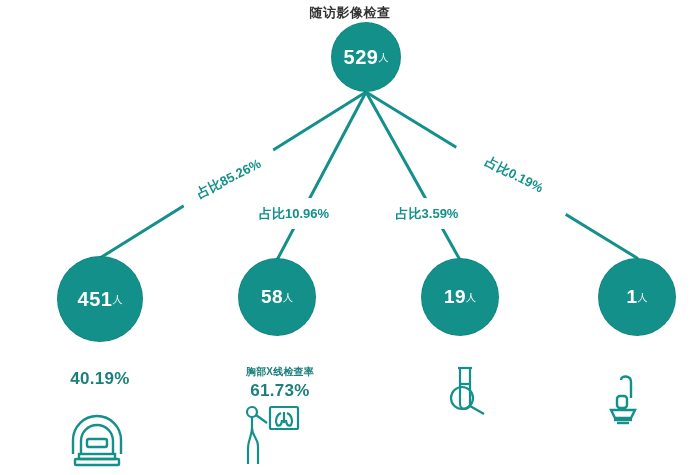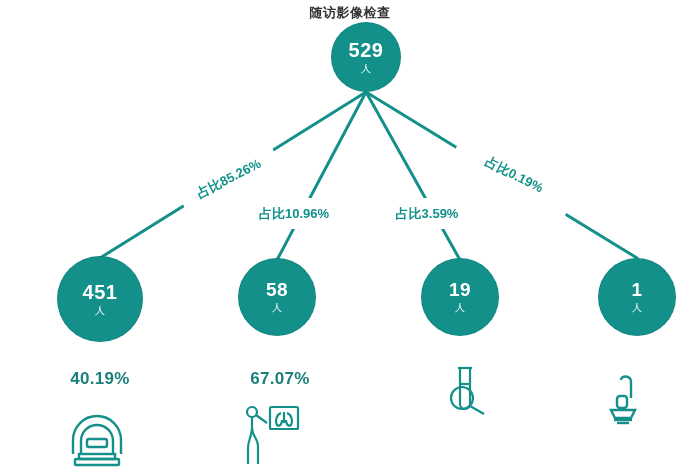--- a/index.html
+++ b/index.html
@@ -26,21 +26,21 @@
   }
 
   
   .node{
     position:absolute;
     border-radius:50%;
     background:#13908A;
     border:1px dashed #0f7d78;
     box-sizing:border-box;
     display:flex;
-    flex-direction:column;
+    flex-direction:row;
     align-items:center;
     justify-content:center;
     color:#ffffff;
   }
   .node .num{
     font-size:19px;
     font-weight:bold;
     line-height:1.05;
     letter-spacing:0.5px;
   }
@@ -161,21 +161,22 @@
   </div>
   <div class="node c4">
     <span class="num">1</span>
     <span class="unit">人</span>
   </div>
 
   <div class="caption cap1">
     <div class="cap-pct">40.19%</div>
   </div>
   <div class="caption cap2">
-    <div class="cap-pct">67.07%</div>
+    <div class="cap-name">胸部X线检查率</div>
+    <div class="cap-pct">61.73%</div>
   </div>
 
   <div class="icon-box icon1">
     <svg width="60" height="58" viewBox="0 0 60 58" xmlns="http://www.w3.org/2000/svg">
       <g fill="none" stroke="#13908A" stroke-width="2.4">
         <path d="M6 44 V30 A24 24 0 0 1 54 30 V44"></path>
         <path d="M14 44 V31 A16 16 0 0 1 46 31 V44"></path>
         <rect x="20" y="29" width="20" height="8" rx="2"></rect>
         <rect x="12" y="44" width="36" height="5"></rect>
         <rect x="8" y="49" width="44" height="6" rx="1"></rect>

